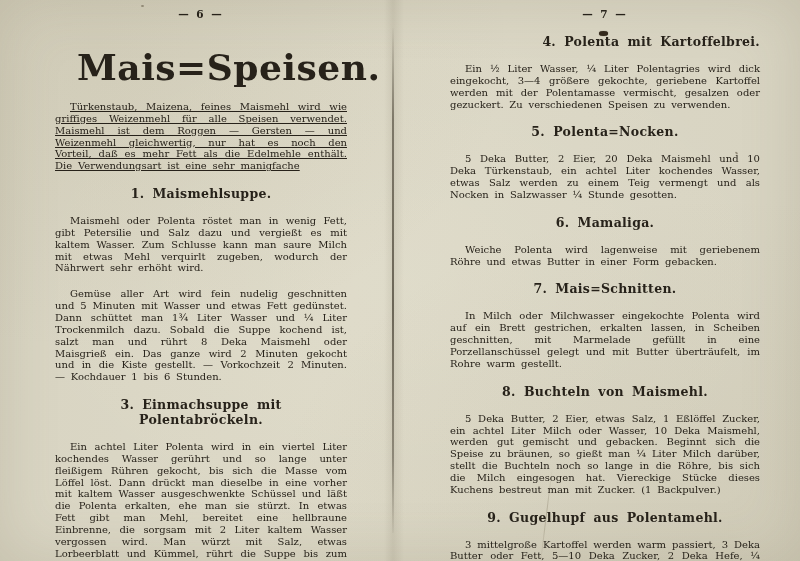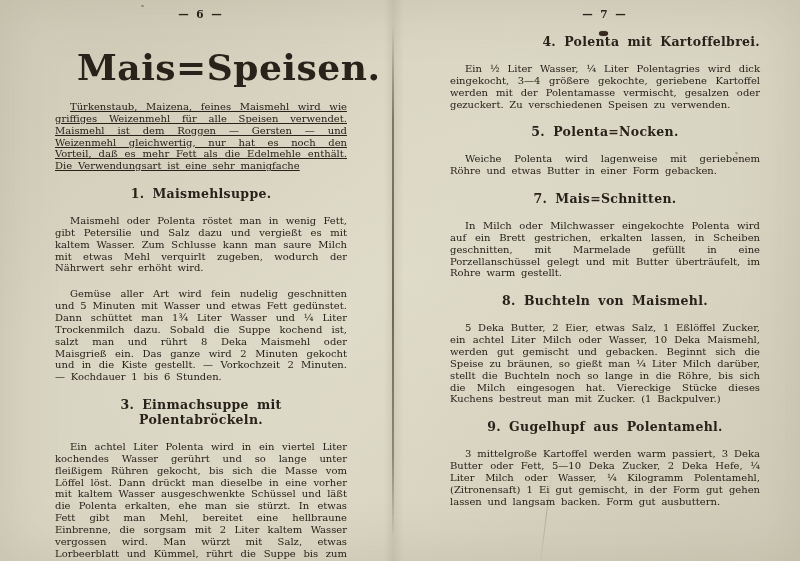--- a/index.html
+++ b/index.html
@@ -86,21 +86,23 @@
 
   <div class="page right">
     <div class="pagenum">— 7 —</div>
 
     <div class="ornament"></div>
 
     <div class="recipe-heading" style="margin-top:14px;text-align:right;">4. Polenta mit Kartoffelbrei.</div>
     <p class="body-par">Ein ½ Liter Wasser, ¼ Liter Polentagries wird dick eingekocht, 3—4 größere gekochte, geriebene Kartoffel werden mit der Polentamasse vermischt, gesalzen oder gezuckert. Zu verschiedenen Speisen zu verwenden.</p>
 
     <div class="recipe-heading">5. Polenta=Nocken.</div>
+    <p class="body-par">5 Deka Butter, 2 Eier, 20 Deka Maismehl und 10 Deka Türkenstaub, ein achtel Liter kochendes Wasser, etwas Salz werden zu einem Teig vermengt und als Nocken in Salzwasser ¼ Stunde gesotten.</p>
 
+    <div class="recipe-heading">6. Mamaliga.</div>
     <p class="body-par">Weiche Polenta wird lagenweise mit geriebenem Röhre und etwas Butter in einer Form gebacken.</p>
 
     <div class="recipe-heading">7. Mais=Schnitten.</div>
     <p class="body-par">In Milch oder Milchwasser eingekochte Polenta wird auf ein Brett gestrichen, erkalten lassen, in Scheiben geschnitten, mit Marmelade gefüllt in eine Porzellanschüssel gelegt und mit Butter überträufelt, im Rohre warm gestellt.</p>
 
     <div class="recipe-heading">8. Buchteln von Maismehl.</div>
     <p class="body-par">5 Deka Butter, 2 Eier, etwas Salz, 1 Eßlöffel Zucker, ein achtel Liter Milch oder Wasser, 10 Deka Maismehl, werden gut gemischt und gebacken. Beginnt sich die Speise zu bräunen, so gießt man ¼ Liter Milch darüber, stellt die Buchteln noch so lange in die Röhre, bis sich die Milch eingesogen hat. Viereckige Stücke dieses Kuchens bestreut man mit Zucker. (1 Backpulver.)</p>
 
     <div class="recipe-heading">9. Gugelhupf aus Polentamehl.</div>
     <p class="body-par">3 mittelgroße Kartoffel werden warm passiert, 3 Deka Butter oder Fett, 5—10 Deka Zucker, 2 Deka Hefe, ¼ Liter Milch oder Wasser, ¼ Kilogramm Polentamehl, (Zitronensaft) 1 Ei gut gemischt, in der Form gut gehen lassen und langsam backen. Form gut ausbuttern.</p>

